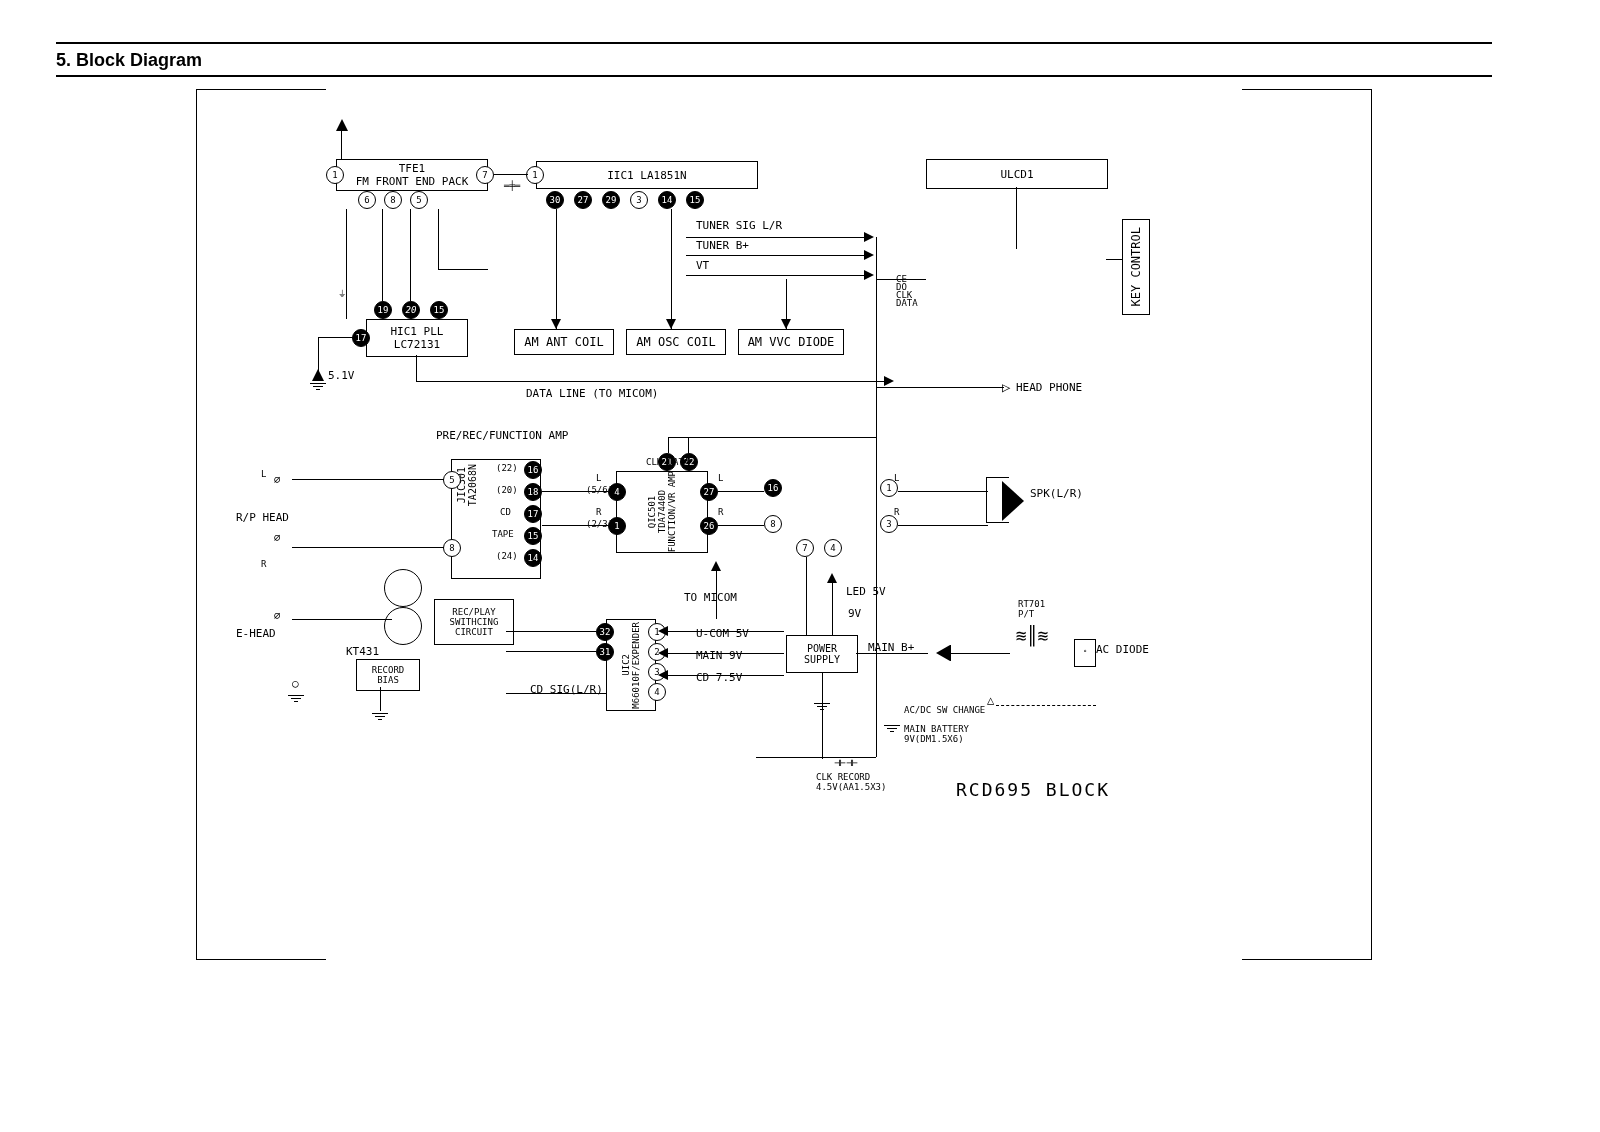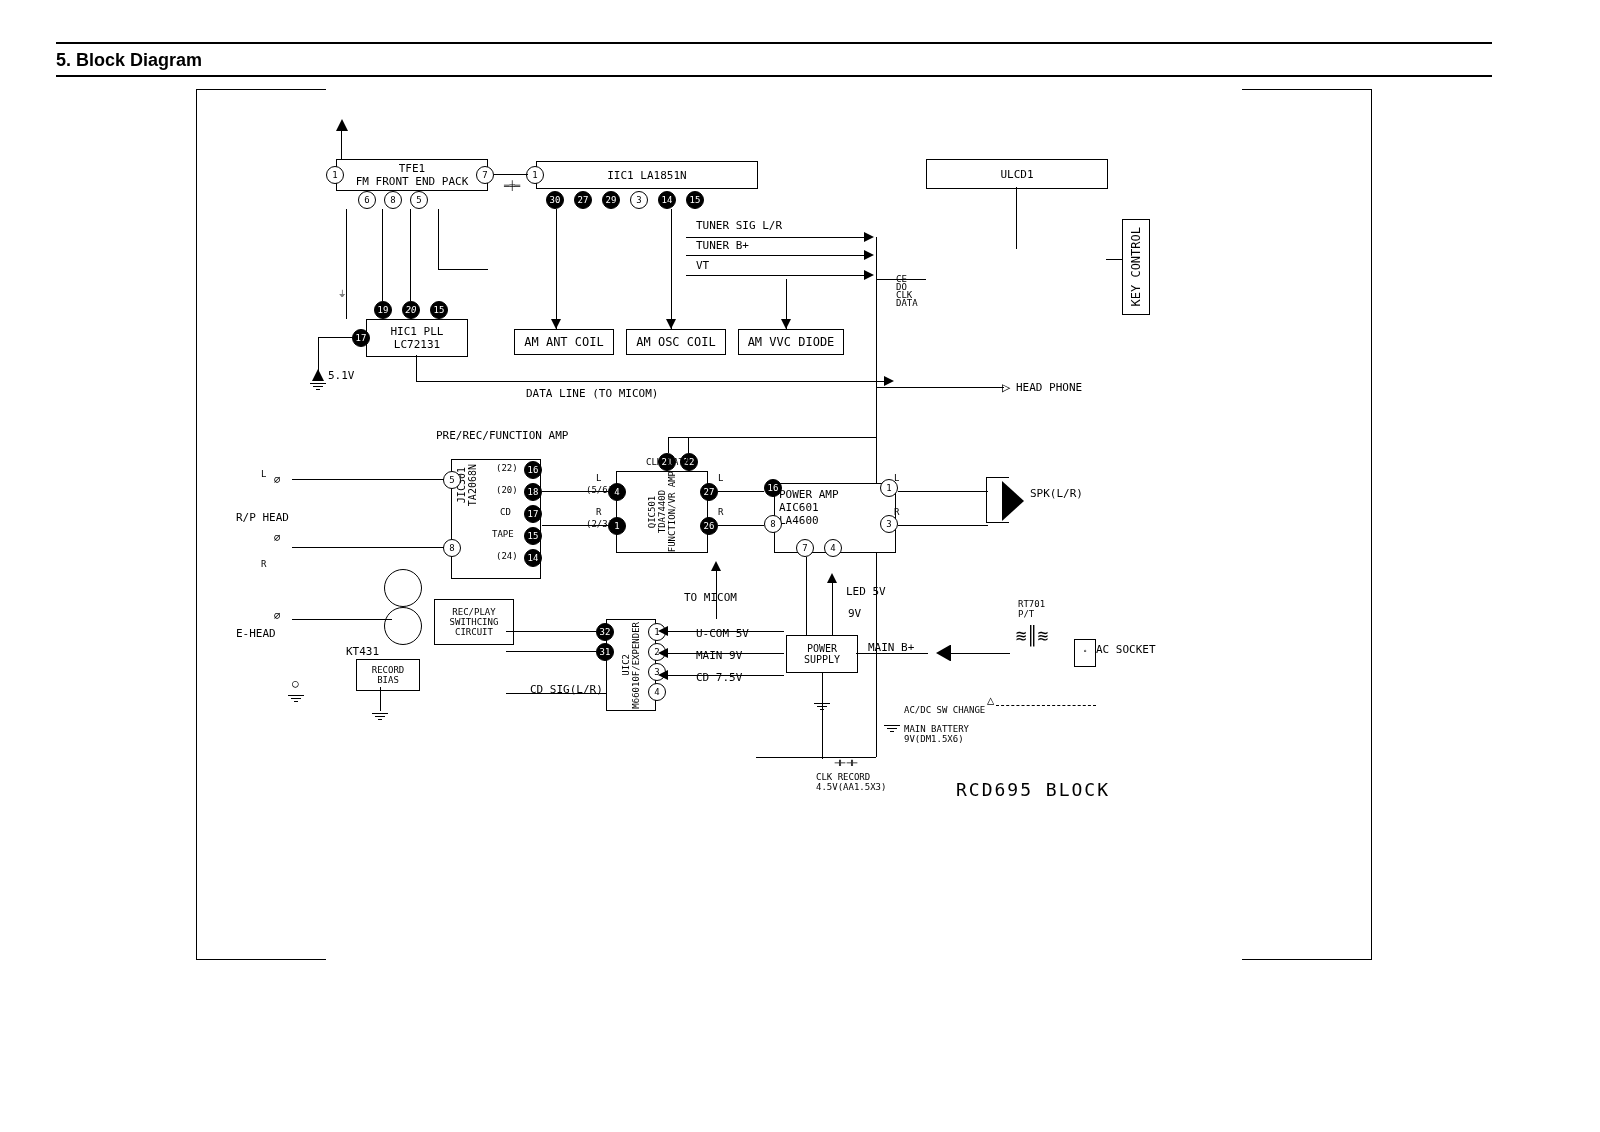--- a/index.html
+++ b/index.html
@@ -350,23 +350,20 @@
     <div class="label tiny" style="left:662px; top:394px;">L</div>
     <div class="label tiny" style="left:662px; top:428px;">R</div>
 
     <div class="wire h" style="left:486px; top:412px; width:66px;"></div>
     <div class="wire h" style="left:486px; top:446px; width:66px;"></div>
     <div class="wire v" style="left:610px; top:370px; height:-0px;"></div>
     <div class="wire v" style="left:612px; top:358px; height:16px;"></div>
     <div class="wire v" style="left:632px; top:358px; height:16px;"></div>
     <div class="wire h" style="left:612px; top:358px; width:208px;"></div>
 
-    <div class="box" style="left:718px; top:404px; width:112px; height:60px; text-align:left; align-items:flex-start; justify-content:flex-start; padding:4px;">POWER AMP
-AIC601
-LA4600</div>
     <div class="pin filled" style="left:708px; top:400px;">16</div>
     <div class="pin" style="left:708px; top:436px;">8</div>
     <div class="pin" style="left:824px; top:400px;">1</div>
     <div class="pin" style="left:824px; top:436px;">3</div>
     <div class="pin" style="left:740px; top:460px;">7</div>
     <div class="pin" style="left:768px; top:460px;">4</div>
 
     <div class="wire h" style="left:662px; top:412px; width:46px;"></div>
     <div class="wire h" style="left:662px; top:446px; width:46px;"></div>
     <div class="label tiny" style="left:838px; top:394px;">L</div>
@@ -443,21 +440,21 @@
     <div class="label" style="left:812px; top:562px;">MAIN B+</div>
     <div class="wire h" style="left:800px; top:574px; width:72px;"></div>
 
     <div class="diode" style="left:880px; top:566px;"></div>
     <div class="wire h" style="left:894px; top:574px; width:60px;"></div>
 
     <div class="label tiny" style="left:962px; top:520px;">RT701
 P/T</div>
     <div class="transformer" style="left:946px; top:546px;">≋║≋</div>
     <div class="small-box" style="left:1018px; top:560px; width:12px; height:22px; font-size:7px;">°</div>
-    <div class="label" style="left:1040px; top:564px;">AC SOCKET</div>
+    <div class="label" style="left:1040px; top:564px;">AC DIODE</div>
 
     <div class="wire h" style="left:940px; top:626px; width:100px; border-top:1px dashed #000; background:none;"></div>
     <div class="label tiny" style="left:848px; top:626px;">AC/DC SW CHANGE</div>
     <div class="label" style="left:931px; top:614px; font-size:12px;">△</div>
 
     <div class="label tiny" style="left:848px; top:646px; line-height:1.1;">MAIN BATTERY
 9V(DM1.5X6)</div>
     <div class="gnd" style="left:828px; top:644px;">
         <div></div>
         <div></div>

